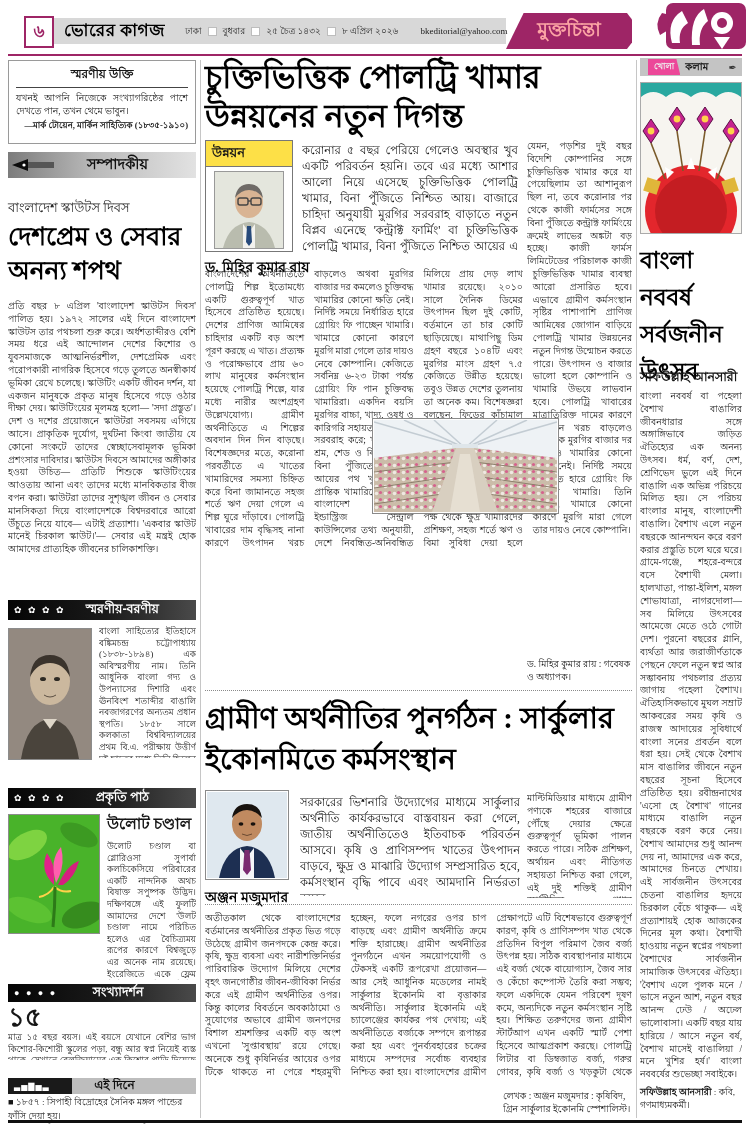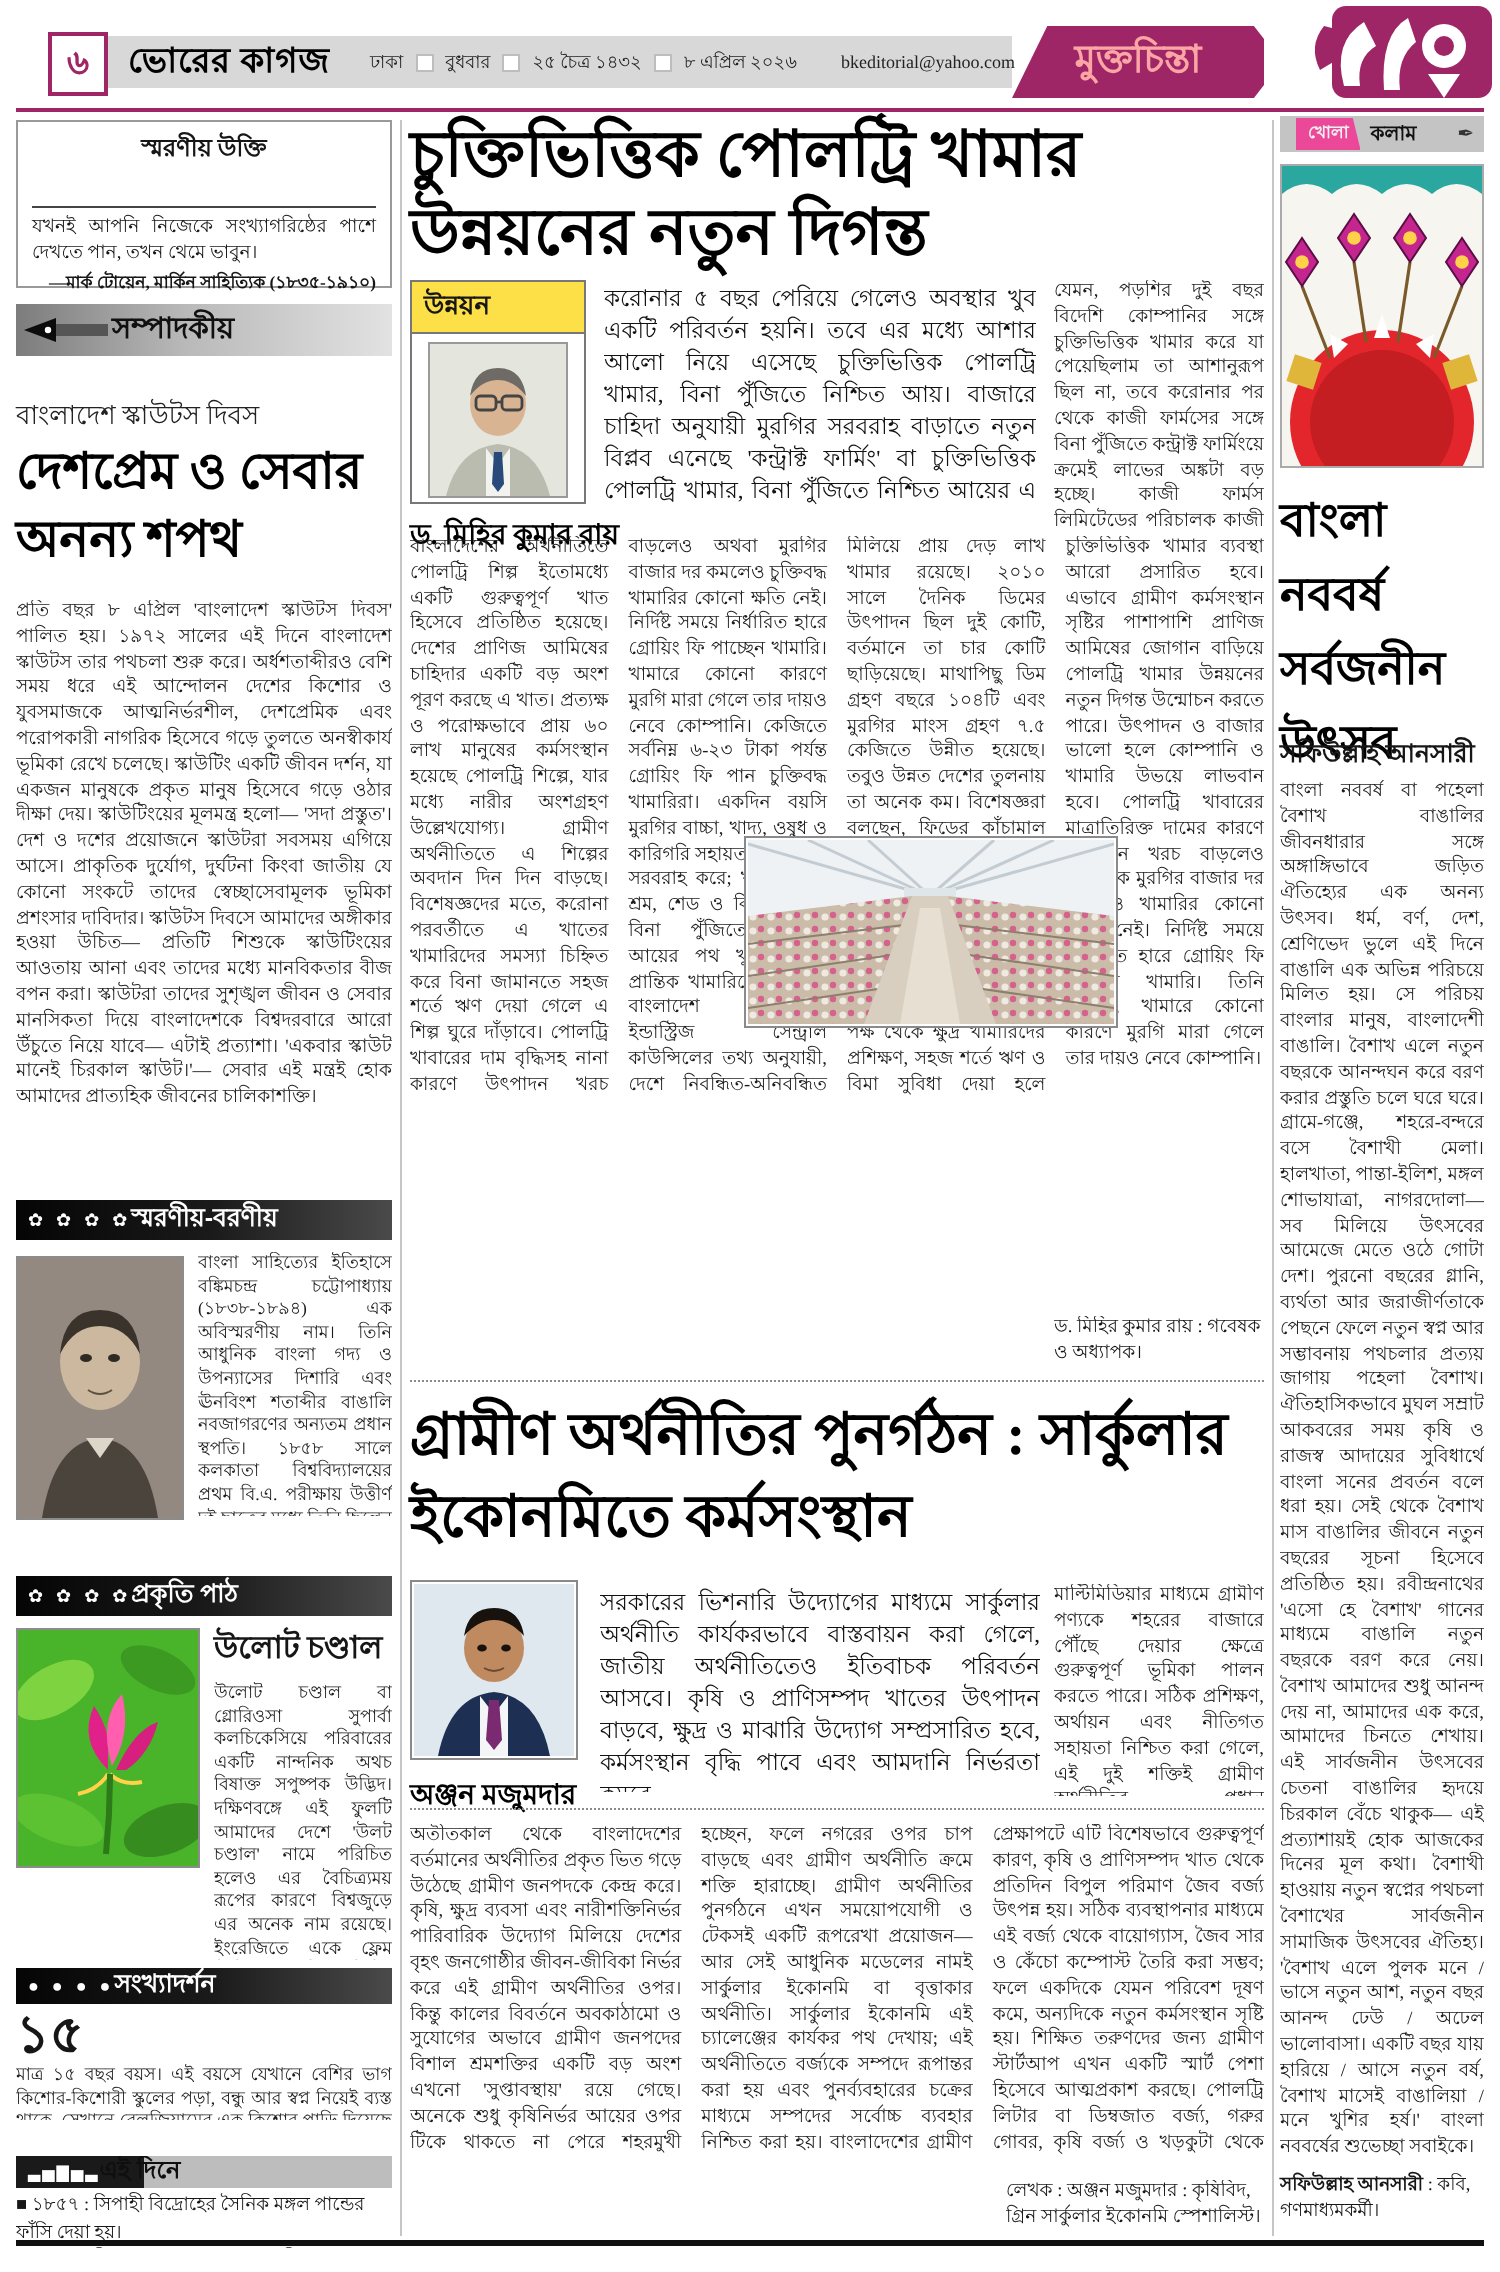--- a/index.html
+++ b/index.html
@@ -25,27 +25,27 @@
              font-weight:bold;font-size:19px}
   .toprule{left:8px;top:54px;width:734px;height:2px;background:var(--accent)}
   .botrule{left:8px;top:1120px;width:734px;height:3px;background:#101010}
   .vrule{width:1px;background:#c6c6c6;top:60px;height:1058px}
 
   
   .rail-banner{left:8px;width:188px;height:20px;display:flex;align-items:center;
                font-family:"Liberation Sans",sans-serif;overflow:hidden}
   .rb-dark{background:linear-gradient(90deg,#050505 0%,#1a1a1a 52%,#4a4a4a 100%);color:#fff}
   .rb-deco{font-size:9px;letter-spacing:2px;padding-left:6px;color:#fff;white-space:nowrap}
-  .rb-label{flex:1;text-align:left;padding-right:17px;font-weight:bold;font-size:12.5px}
+  .rb-label{flex:1;text-align:center;padding-right:17px;font-weight:bold;font-size:12.5px}
   .rb-silver{background:linear-gradient(90deg,#7c7c7c 0%,#b9b9b9 45%,#e2e2e2 100%);color:#101010}
 
   .quotebox{left:8px;top:60px;width:188px;height:84px;border:1px solid #9a9a9a;
             box-sizing:border-box;padding:4px 7px}
   .quote-title{text-align:center;font-weight:bold;font-size:12px;border-bottom:1px solid #444;
-               padding-bottom:18px;margin-bottom:4px}
+               padding-bottom:2px;margin-bottom:4px}
   .quote-text{font-size:9.3px;line-height:12.5px;text-align:justify}
   .quote-attr{font-size:8.6px;font-weight:bold;text-align:right;margin-top:2px}
 
   .ed-kicker{left:8px;top:198px;width:188px;font-size:13px;color:#222}
   .ed-headline{left:8px;top:220px;width:188px;font-size:25px;line-height:34px;font-weight:bold;color:#000}
   .ed-body{left:8px;top:300px;width:188px;height:294px}
 
   .feature{left:8px;width:188px;overflow:hidden}
   .feature .ph{float:left;margin:2px 7px 2px 0;border:1px solid #8c8c8c;background:#ddd}
   .feature h3{margin:0 0 3px 0;font-size:15.5px;font-weight:bold}

